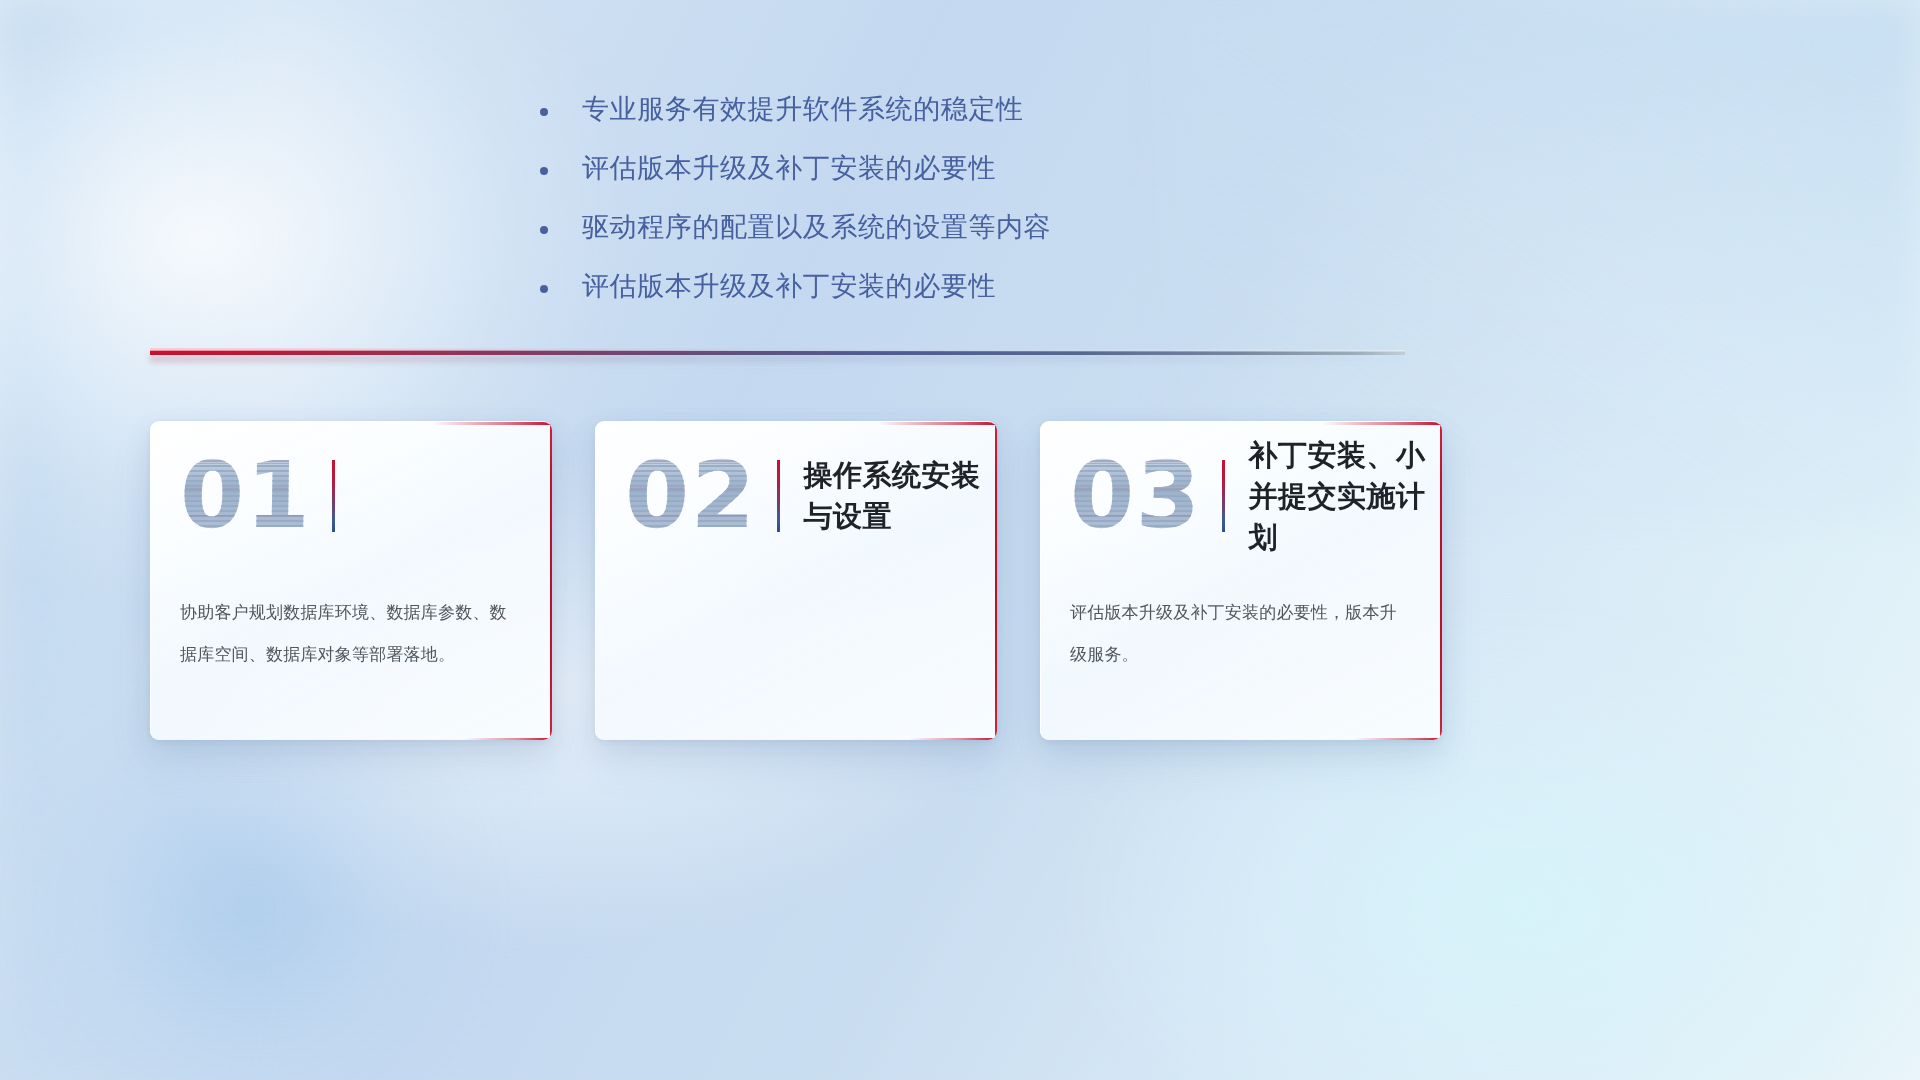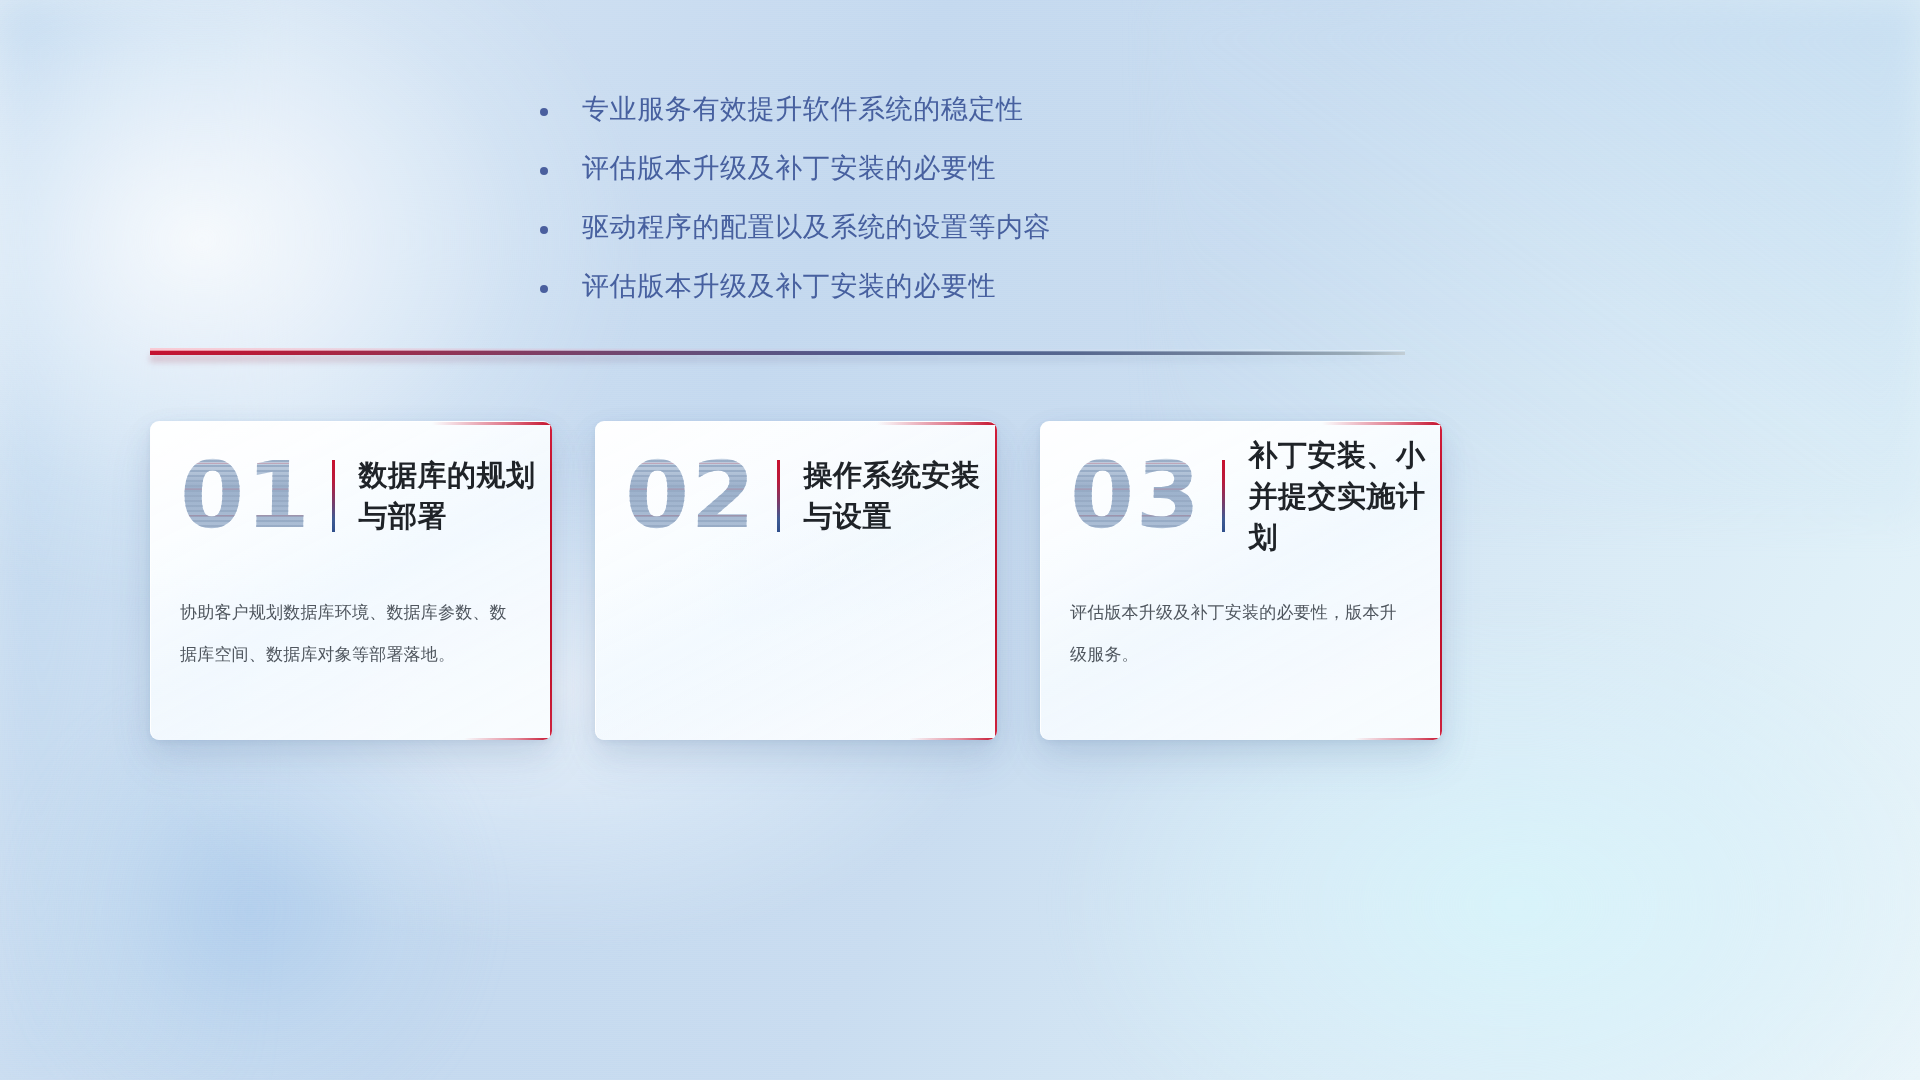--- a/index.html
+++ b/index.html
@@ -286,24 +286,20 @@
 
   <div class="card">
     <div class="card-sheen"></div>
     <div class="card-accent"></div>
     <div class="card-accent-top"></div>
     <div class="card-accent-bot"></div>
 
     <div class="card-head">
       <div class="card-num" data-ghost="01">01</div>
       <div class="card-vline"></div>
-      <div class="card-title">
-        <div>数据库的规划</div>
-        <div>与部署</div>
-      </div>
     </div>
 
     <div class="card-body">协助客户规划数据库环境、数据库参数、数据库空间、数据库对象等部署落地。</div>
   </div>
 
   <div class="card">
     <div class="card-sheen"></div>
     <div class="card-accent"></div>
     <div class="card-accent-top"></div>
     <div class="card-accent-bot"></div>

